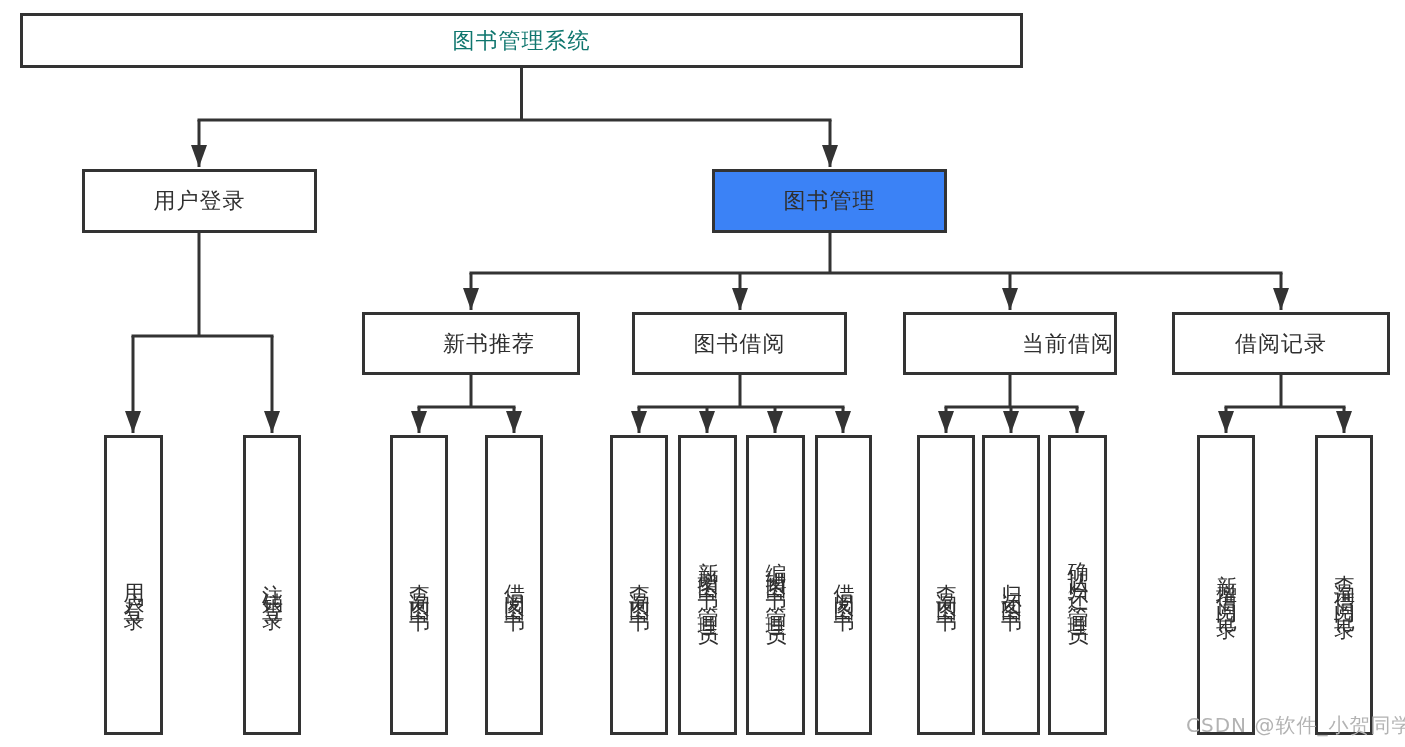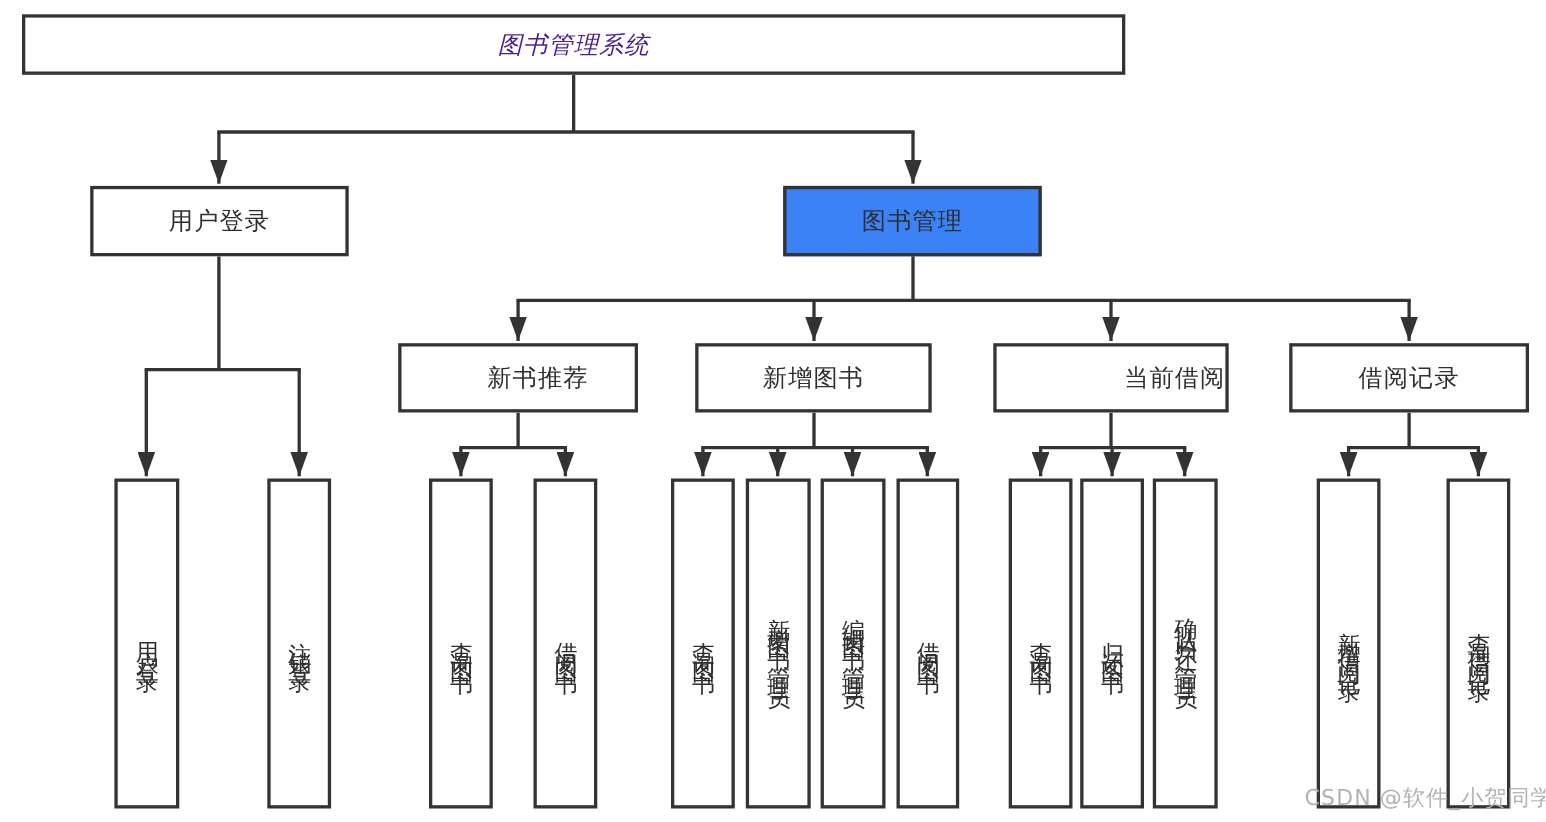--- a/index.html
+++ b/index.html
@@ -115,36 +115,36 @@
       <path class="edge" marker-end="url(#arrow)" d="M775 407 V433" stroke="#333333"></path>
       <path class="edge" marker-end="url(#arrow)" d="M843 407 V433" stroke="#333333"></path>
       <path class="edge" marker-end="url(#arrow)" d="M946 407 V433" stroke="#333333"></path>
       <path class="edge" marker-end="url(#arrow)" d="M1011 407 V433" stroke="#333333"></path>
       <path class="edge" marker-end="url(#arrow)" d="M1077 407 V433" stroke="#333333"></path>
       <path class="edge" marker-end="url(#arrow)" d="M1226 407 V433" stroke="#333333"></path>
       <path class="edge" marker-end="url(#arrow)" d="M1344 407 V433" stroke="#333333"></path>
     </g>
   </svg>
 
-  <div class="node hnode n-root" style="border-color: rgb(51, 51, 51); color: #4c1d95; background: rgb(255, 255, 255); font-style: italic;">
+  <div class="node hnode n-root" style="border-color: rgb(51, 51, 51); color: #0f766e; background: rgb(255, 255, 255);">
     <span>图书管理系统</span>
   </div>
 
   <div class="node hnode n-login" style="border-color: rgb(51, 51, 51); color: rgb(47, 47, 47); background: rgb(255, 255, 255);">
     <span>用户登录</span>
   </div>
   <div class="node hnode n-mgmt" style="border-color: rgb(51, 51, 51); color: rgb(47, 47, 47); background: #3b82f6;">
     <span>图书管理</span>
   </div>
 
   <div class="node hnode n-l3 n-rec" style="border-color: rgb(51, 51, 51); color: rgb(47, 47, 47); background: rgb(255, 255, 255);">
     <span>新书推荐</span>
   </div>
   <div class="node hnode n-l3 n-bor" style="border-color: rgb(51, 51, 51); color: rgb(47, 47, 47); background: rgb(255, 255, 255);">
-    <span>新增图书</span>
+    <span>图书借阅</span>
   </div>
   <div class="node hnode n-l3 n-cur" style="border-color: rgb(51, 51, 51); color: rgb(47, 47, 47); background: rgb(255, 255, 255); justify-content: flex-end;">
     <span>当前借阅</span>
   </div>
   <div class="node hnode n-l3 n-his" style="border-color: rgb(51, 51, 51); color: rgb(47, 47, 47); background: rgb(255, 255, 255);">
     <span>借阅记录</span>
   </div>
 
   <div class="node vnode n-l4 n-c1" style="border-color: rgb(51, 51, 51); color: rgb(47, 47, 47); background: rgb(255, 255, 255);">
     <span>用户登录</span>

